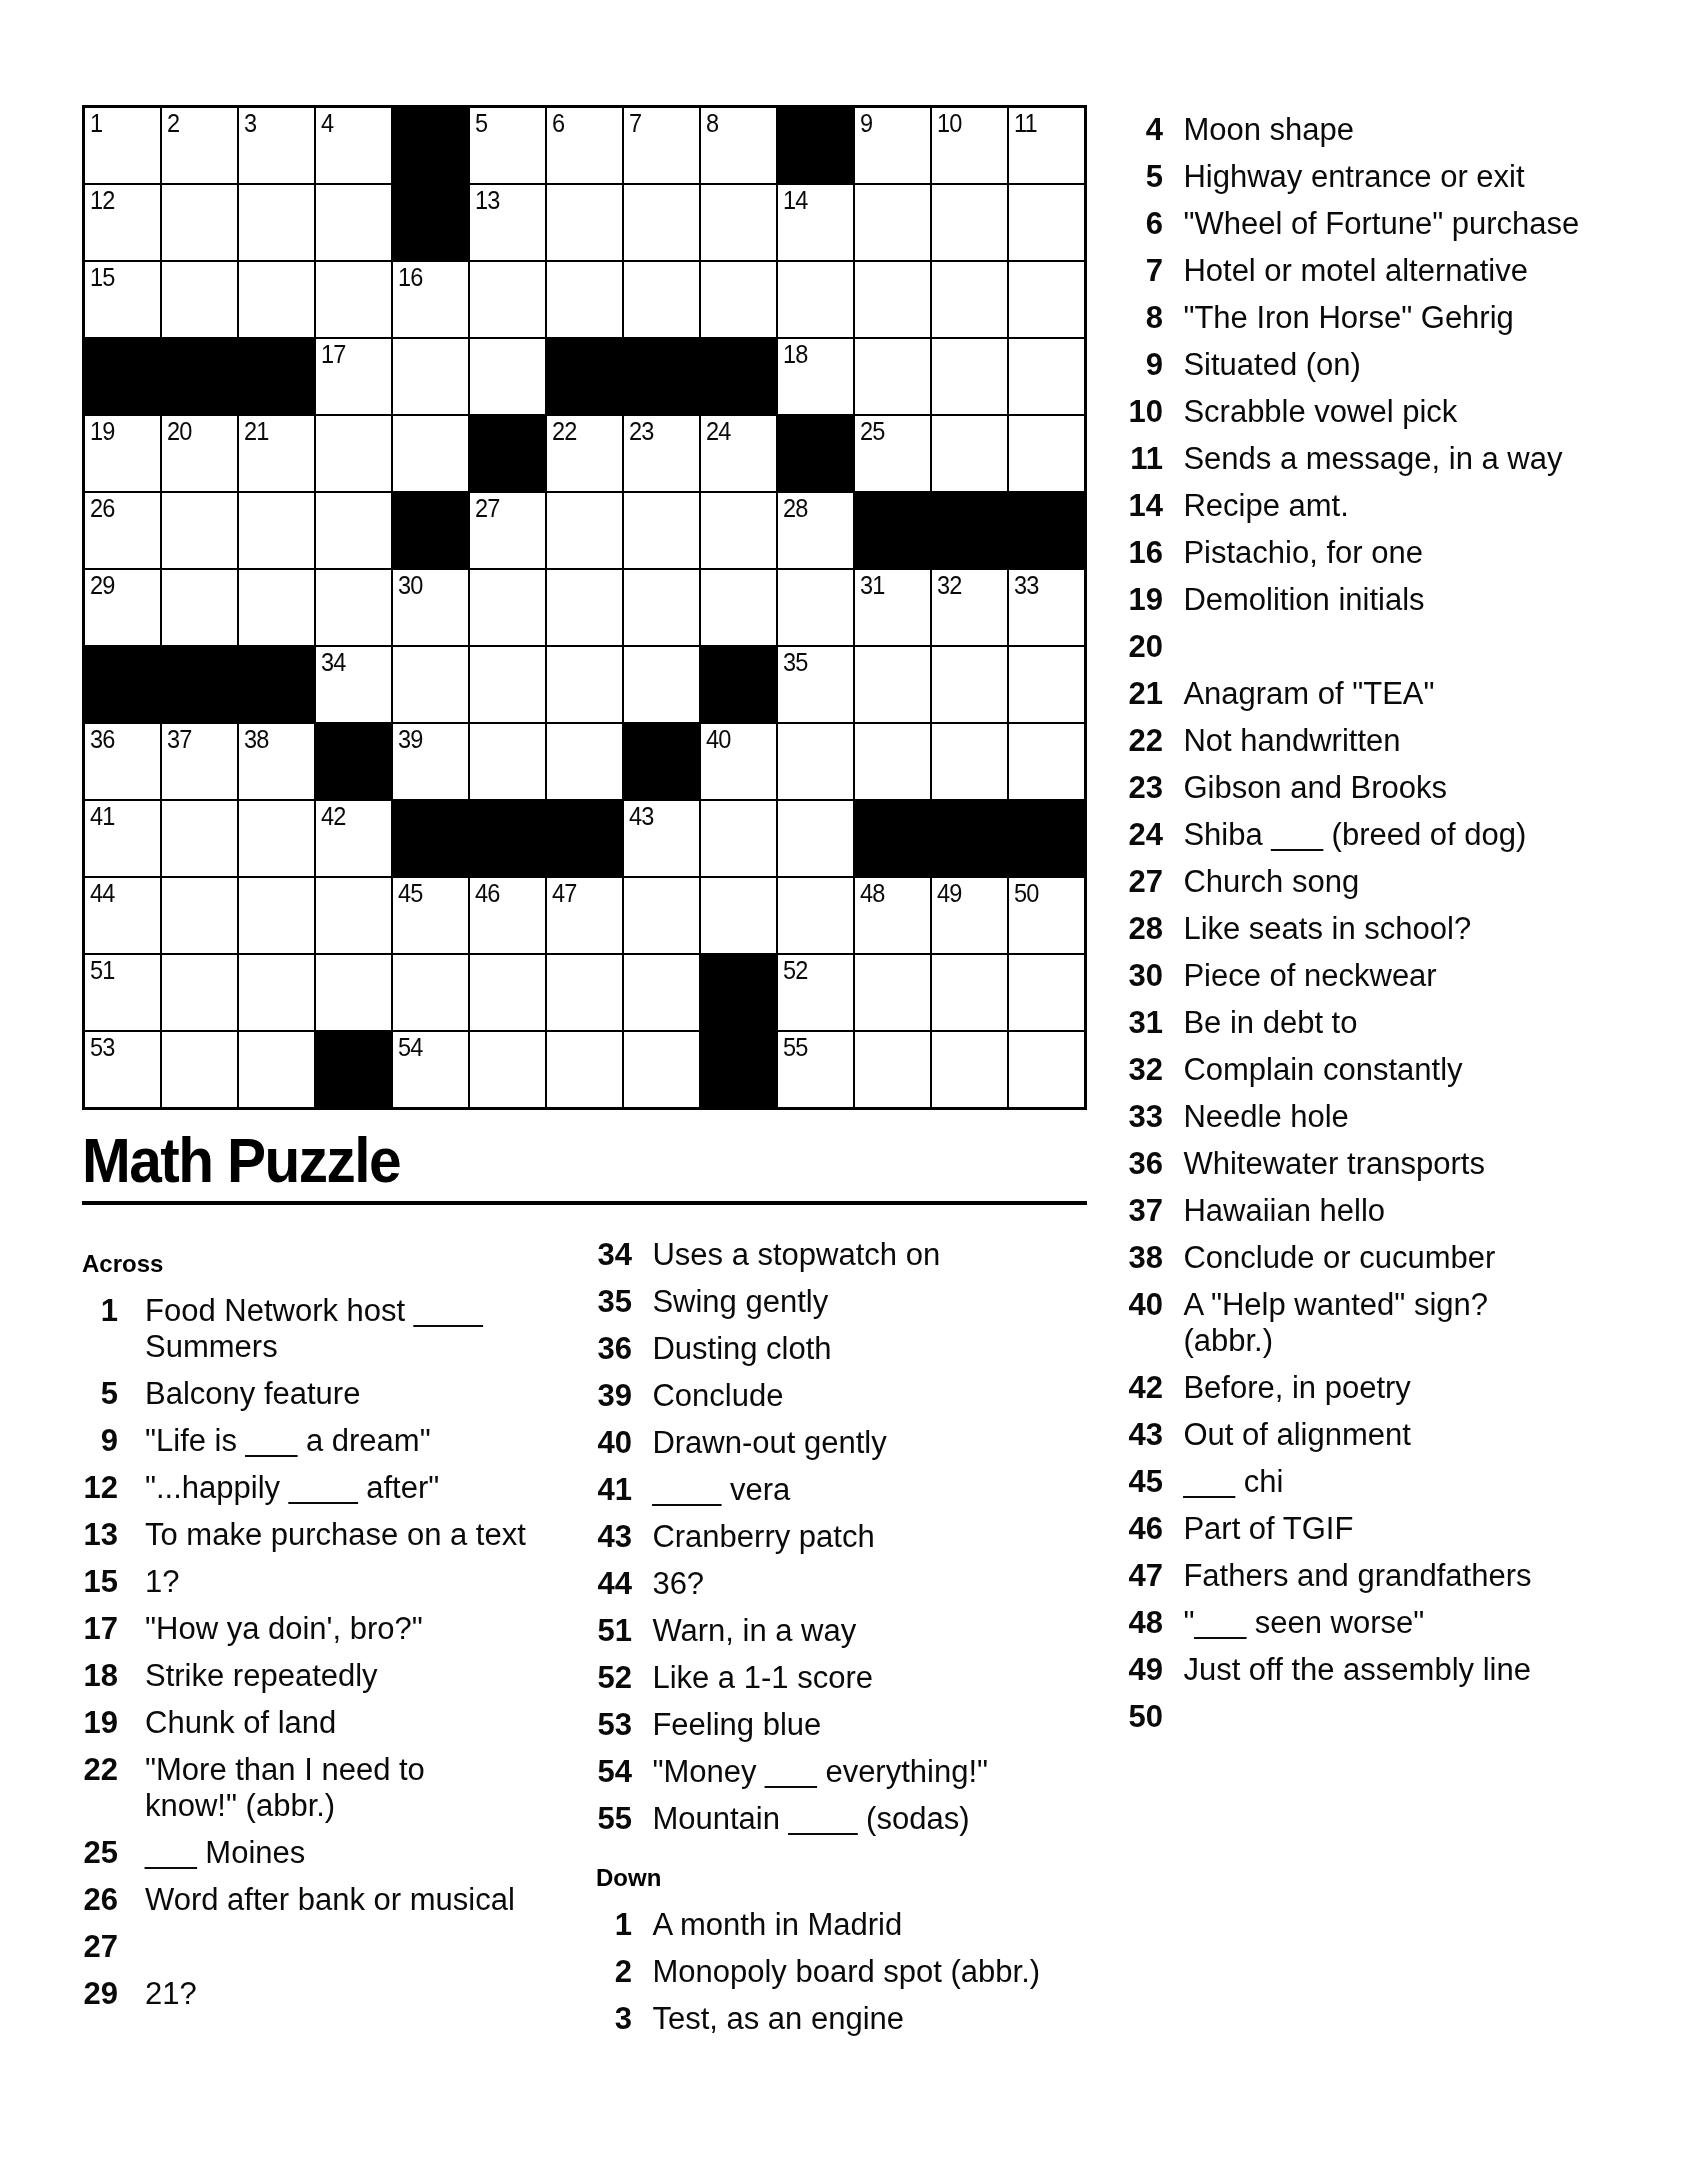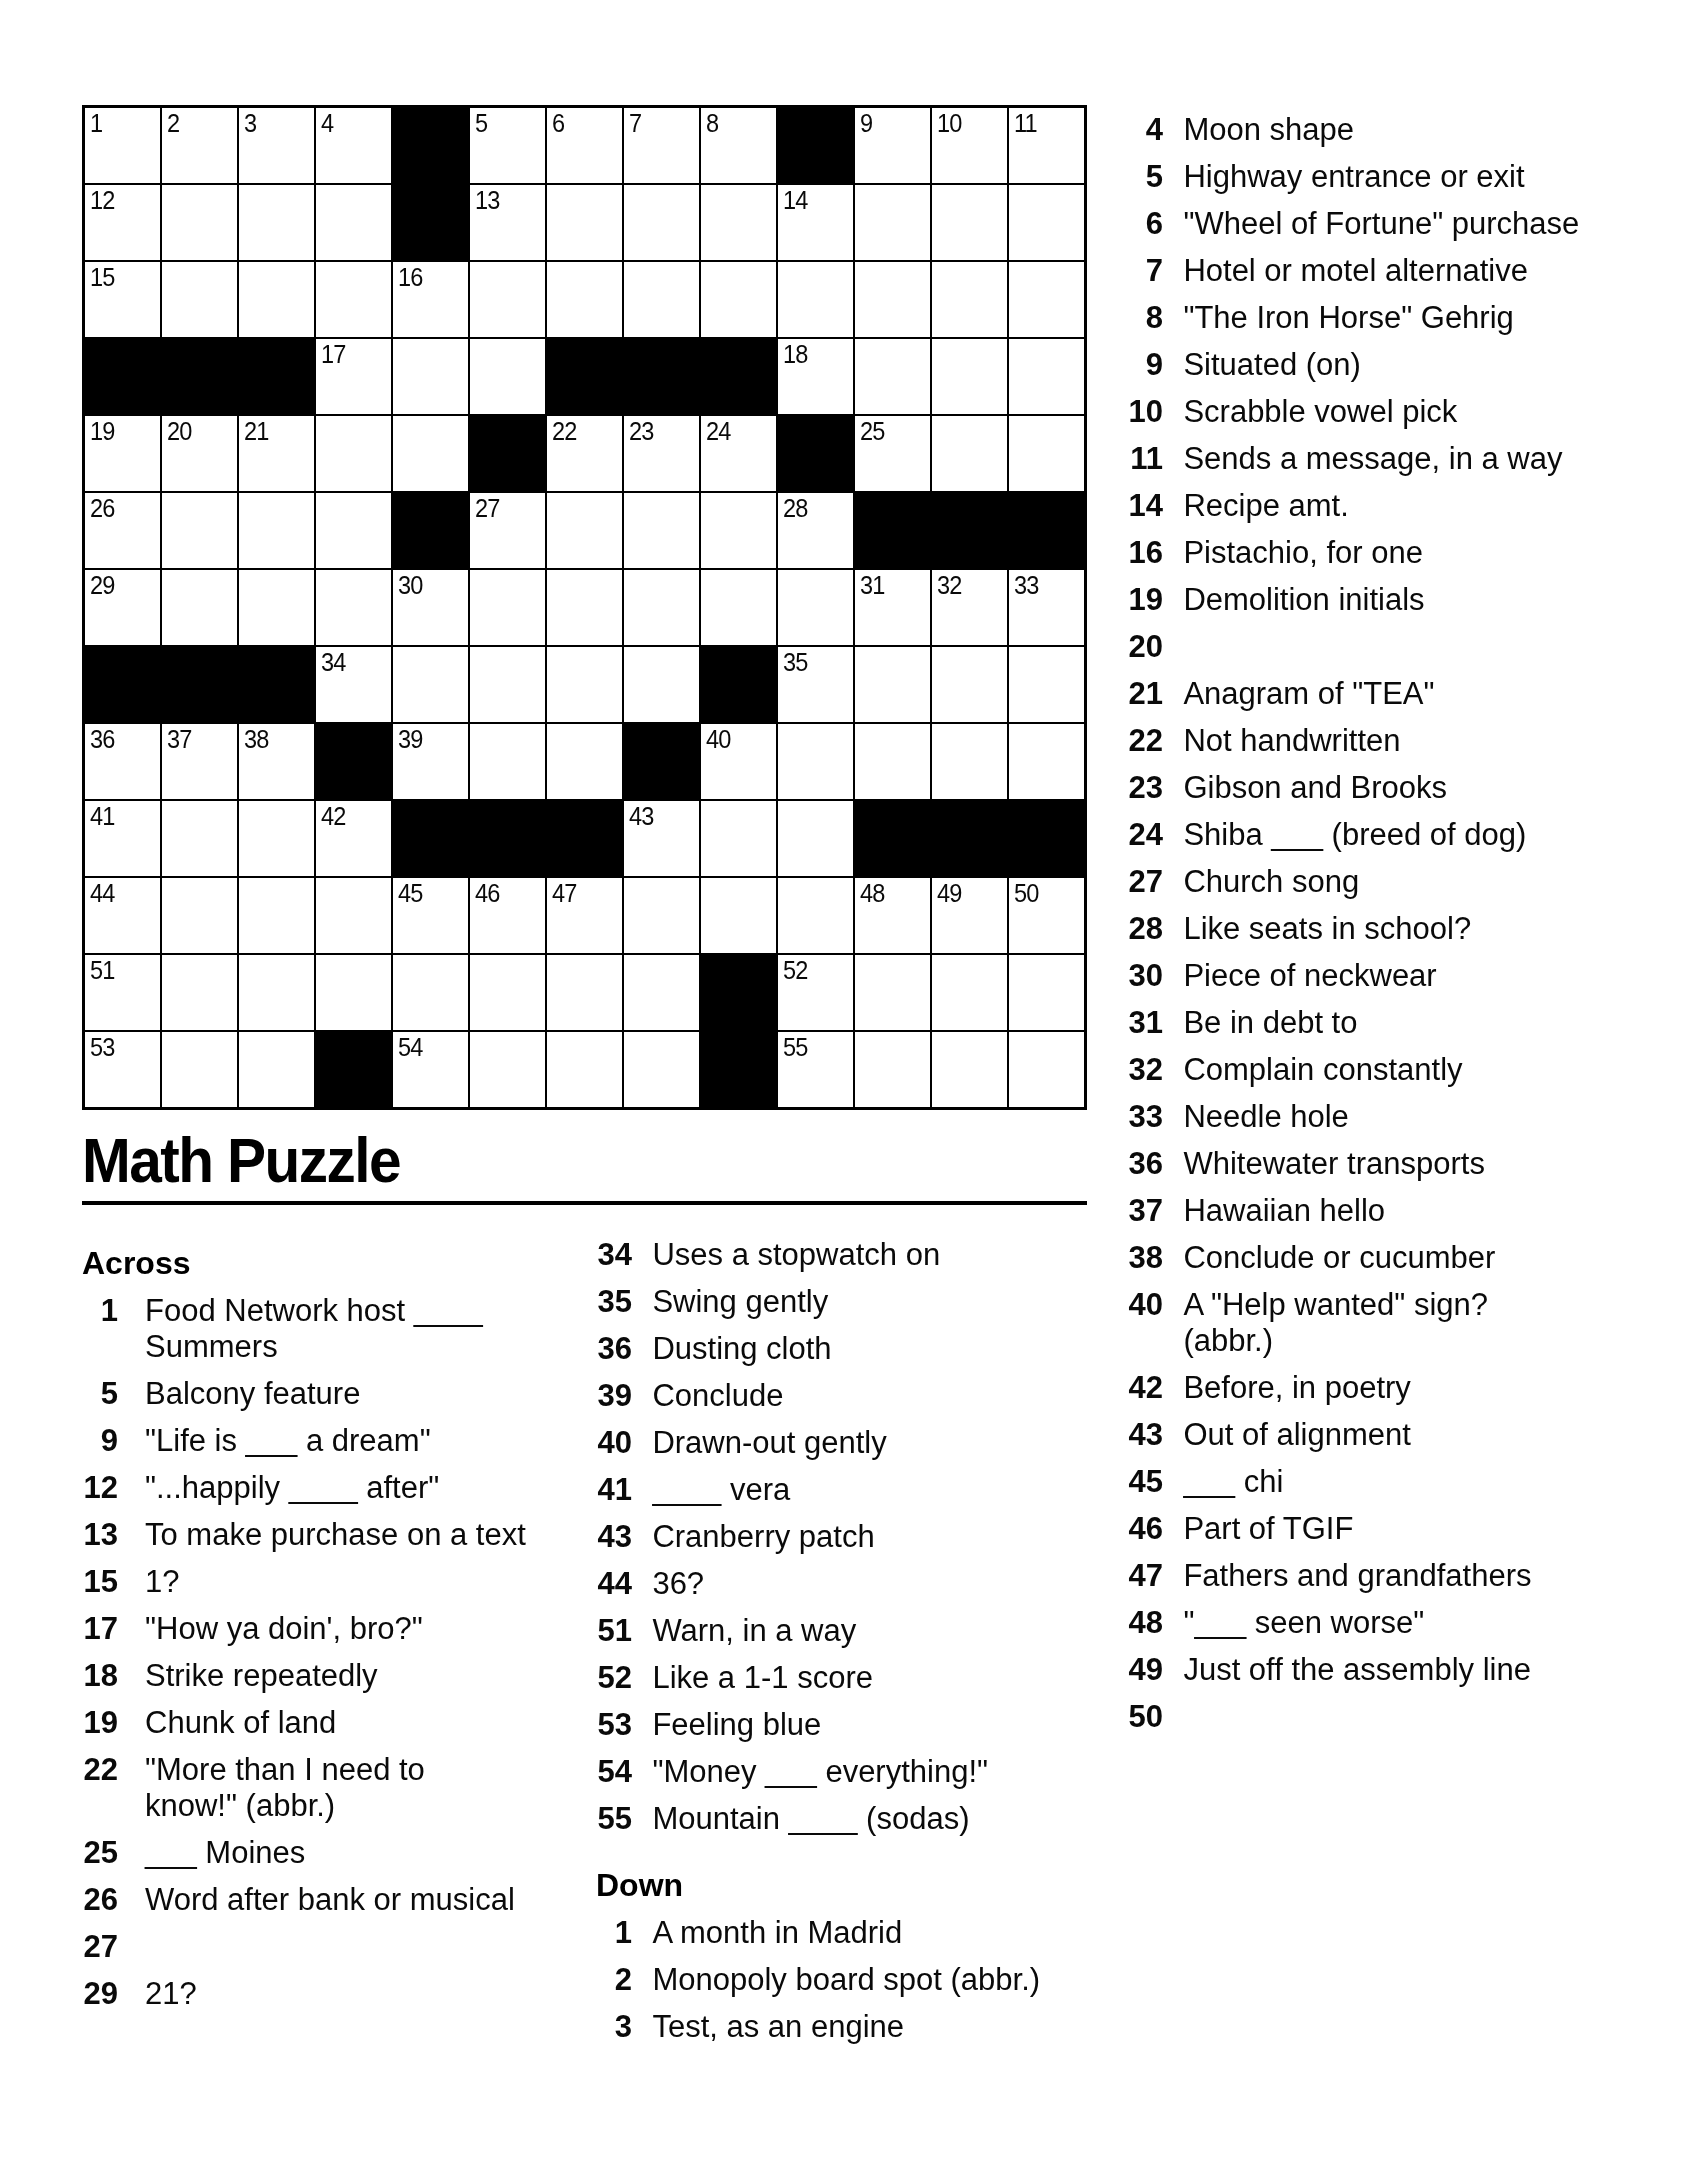--- a/index.html
+++ b/index.html
@@ -24,22 +24,22 @@
     position:absolute;left:82px;top:1129px;margin:0;
     font-size:63px;font-weight:bold;letter-spacing:-1.7px;line-height:1;
     transform:scaleX(.93);transform-origin:0 0;white-space:nowrap;color:#000;
   }
   .rule{position:absolute;left:82px;top:1201px;width:1005px;height:4.3px;background:#000;}
   
   .col{position:absolute;}
   .col-left{left:82px;top:1244px;width:486px;}
   .col-mid{left:596px;top:1237px;width:511px;}
   .col-right{left:1112px;top:112px;width:566px;}
-  .hdr{font-size:32px;font-weight:bold;line-height:39px;margin:0 0 10.2px 0;color:#000;}
-  .hdr-down{margin-top:29px;}
+  .hdr{font-size:24px;font-weight:bold;line-height:39px;margin:0 0 10.2px 0;color:#000;}
+  .hdr-down{margin-top:21px;}
   .clue{display:flex;margin-bottom:11px;font-size:31px;line-height:36px;}
   .clue .num{font-weight:bold;text-align:right;flex:none;}
   .col-left .num{width:36px;margin-right:27px;}
   .col-mid .num{width:36px;margin-right:20.4px;}
   .col-right .num{width:51px;margin-right:20.4px;}
   .clue .txt{white-space:pre-line;}
 </style>
 </head>
 <body>
 

